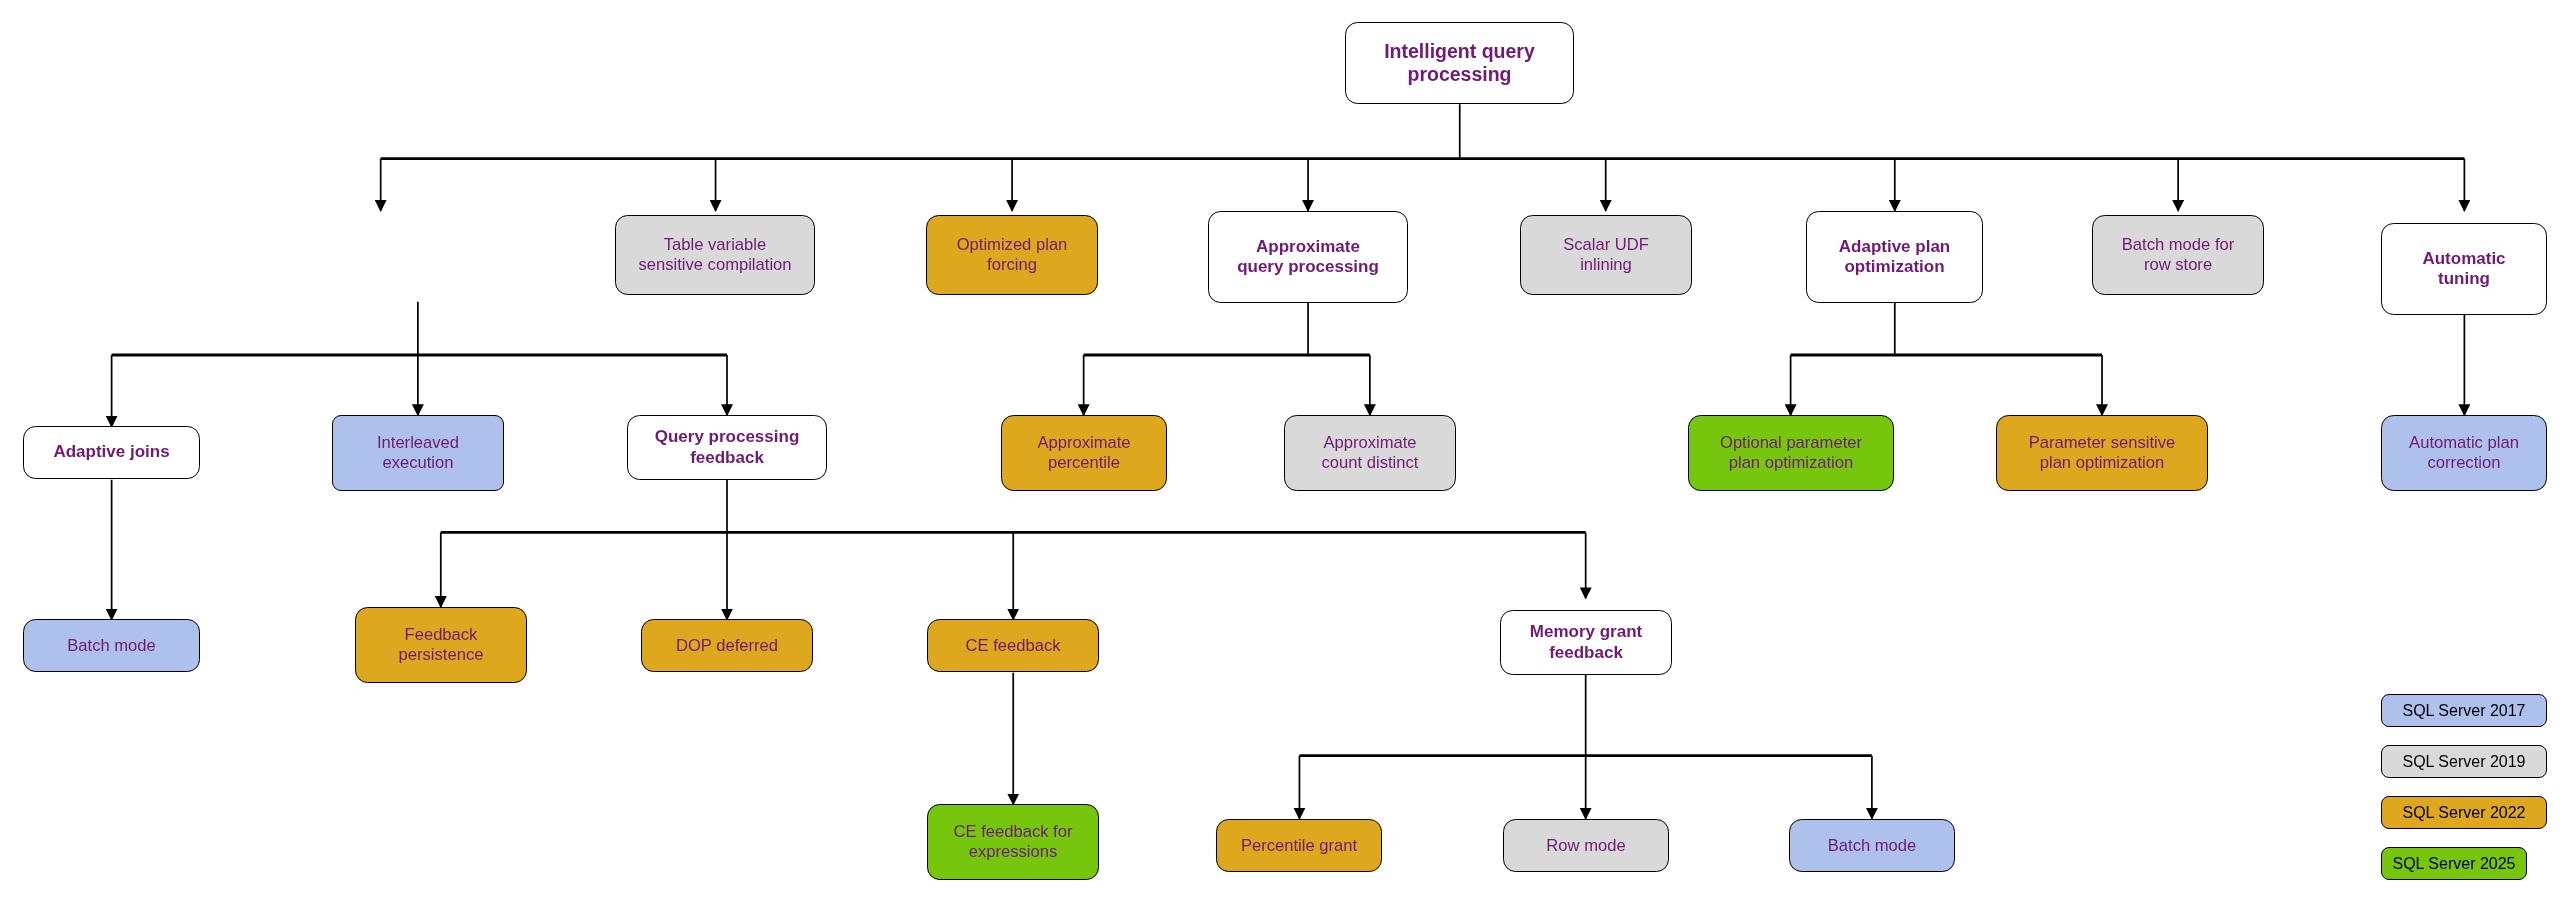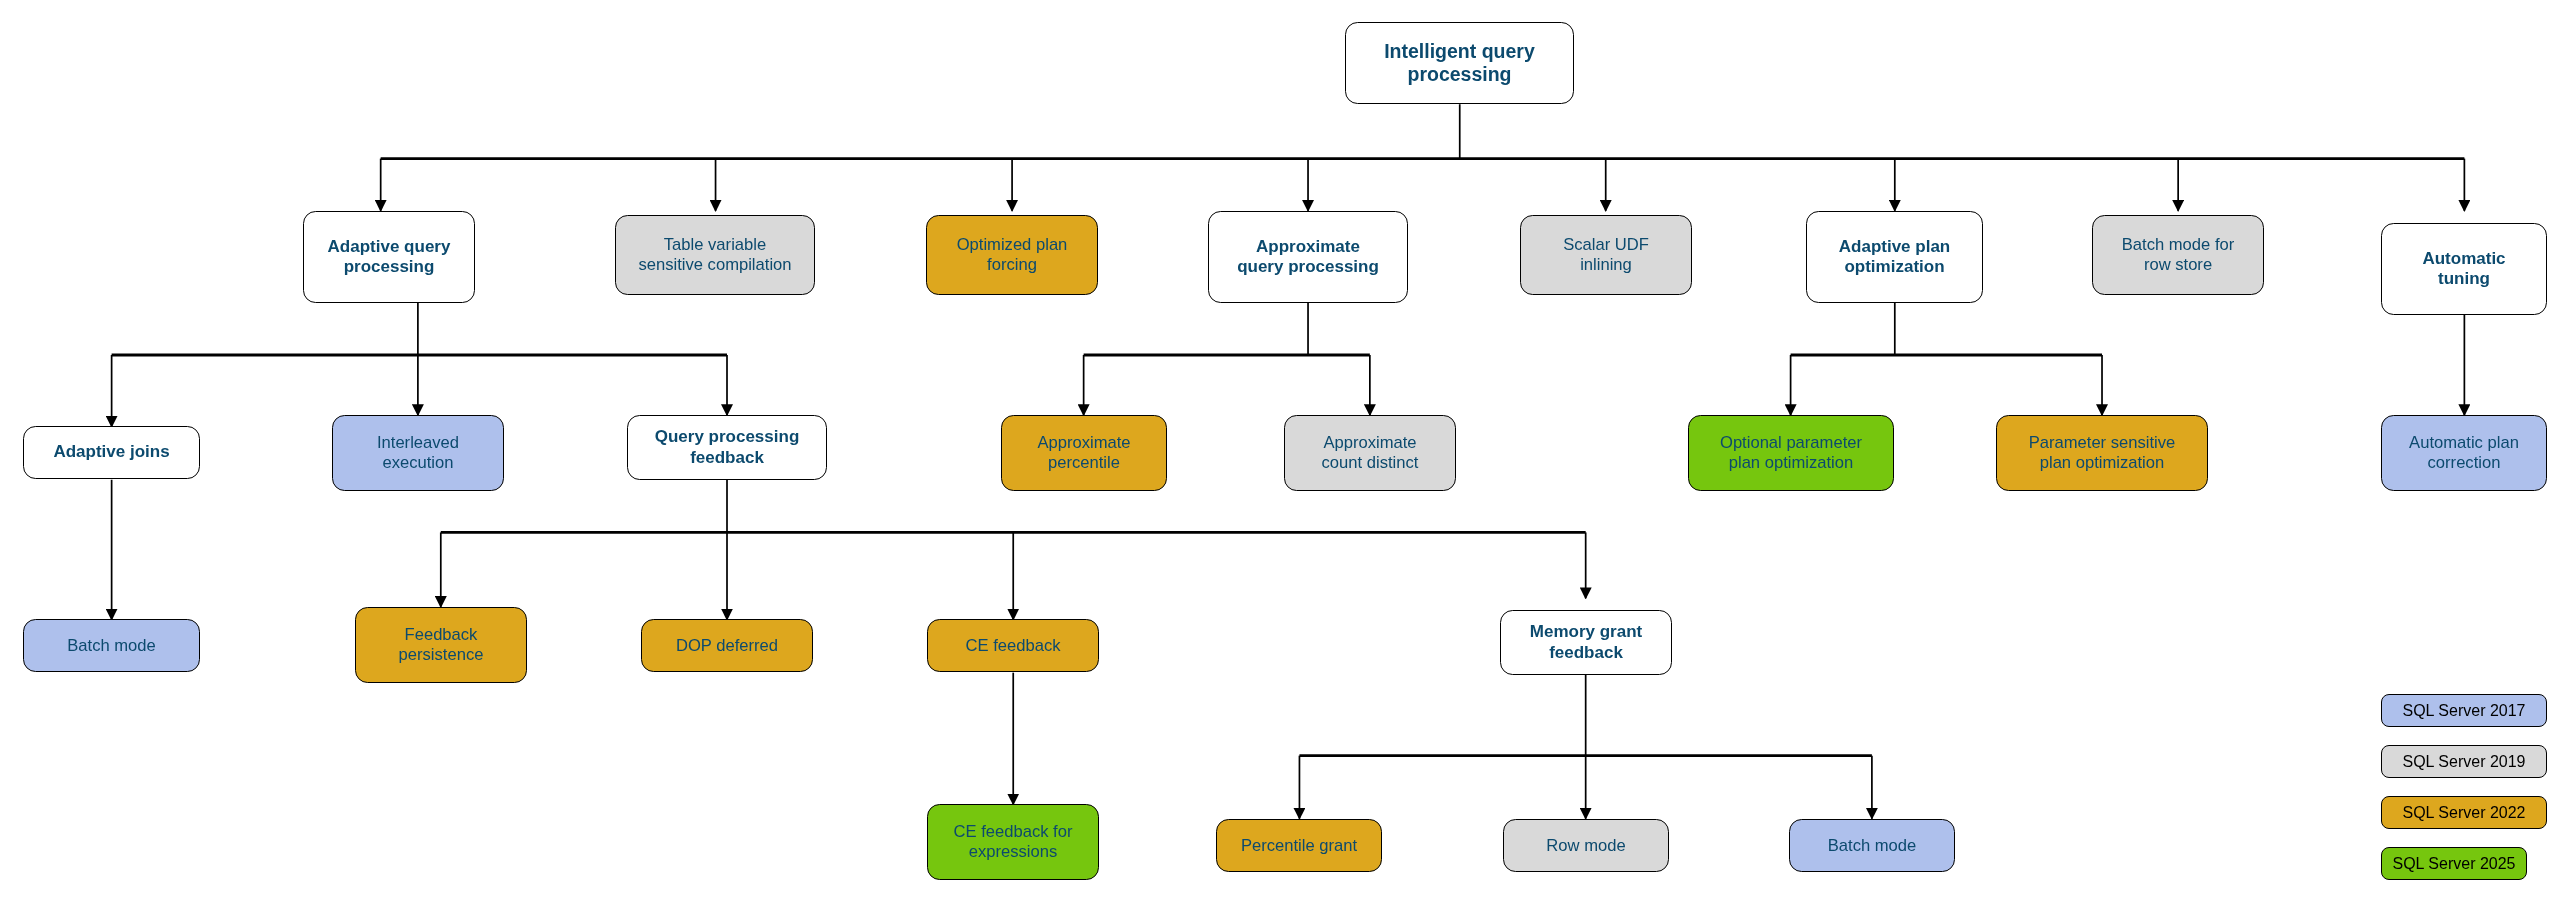--- a/index.html
+++ b/index.html
@@ -26,21 +26,21 @@
   .node {
     position: absolute;
     box-sizing: border-box;
     border: 1.7px solid #000000;
     border-radius: 12.6px;
     display: flex;
     align-items: center;
     justify-content: center;
     text-align: center;
     line-height: 1.18;
-    color: #0c4a6e;
+    color: #701a75;
     padding: 2.3px 5.7px;
     white-space: pre-line;
   }
   .n-white  { background: #ffffff; }
   .n-gray   { background: #d9d9d9; }
   .n-amber  { background: #dda71e; }
   .n-green  { background: #76c60e; }
   .n-blue   { background: #aec0ec; }
 
   .bold   { font-weight: bold; }
@@ -117,22 +117,20 @@
       <path d="M 2770 1158 L 2770 1320"></path>
       <path d="M 2270 1320 L 3270 1320" stroke-width="5"></path>
       <path d="M 2270 1320 L 2270 1430" marker-end="url(#arrow)"></path>
       <path d="M 2770 1320 L 2770 1430" marker-end="url(#arrow)"></path>
       <path d="M 3270 1320 L 3270 1430" marker-end="url(#arrow)"></path>
     </g>
   </svg>
 
   <div class="node n-white bold" style="left:1345px; top:22px; width:229px; height:82px; font-size:19.5px;">Intelligent query processing</div>
 
-  <div class="node n-white bold" style="left:303px; top:211px; width:172px; height:92px; font-size:17px;">Adaptive query
-processing</div>
 
   <div class="node n-gray normal" style="left:615px; top:215px; width:200px; height:80px; font-size:16.6px;">Table variable
 sensitive compilation</div>
 
   <div class="node n-amber normal" style="left:926px; top:215px; width:172px; height:80px; font-size:16.6px;">Optimized plan
 forcing</div>
 
   <div class="node n-white bold" style="left:1208px; top:211px; width:200px; height:92px; font-size:17px;">Approximate
 query processing</div>
 
@@ -143,21 +141,21 @@
 inlining</div>
 
   <div class="node n-gray normal" style="left:2092px; top:215px; width:172px; height:80px; font-size:16.6px;">Batch mode for
 row store</div>
 
   <div class="node n-white bold" style="left:2381px; top:211px; width:166px; height:92px; font-size:17px;margin-top:12px;">Automatic
 tuning</div>
 
   <div class="node n-white bold" style="left:23px; top:426px; width:177px; height:53px; font-size:17px;">Adaptive joins</div>
 
-  <div class="node n-blue normal" style="left:332px; top:415px; width:172px; height:76px; font-size:16.6px;">Interleaved
+  <div class="node n-blue normal" style="left:332px; top:415px; width:172px; height:76px; font-size:16.6px;border-radius:9px;">Interleaved
 execution</div>
 
   <div class="node n-white bold" style="left:627px; top:415px; width:200px; height:65px; font-size:17px;">Query processing
 feedback</div>
 
   <div class="node n-amber normal" style="left:1001px; top:415px; width:166px; height:76px; font-size:16.6px;">Approximate
 percentile</div>
 
   <div class="node n-gray normal" style="left:1284px; top:415px; width:172px; height:76px; font-size:16.6px;">Approximate
 count distinct</div>

